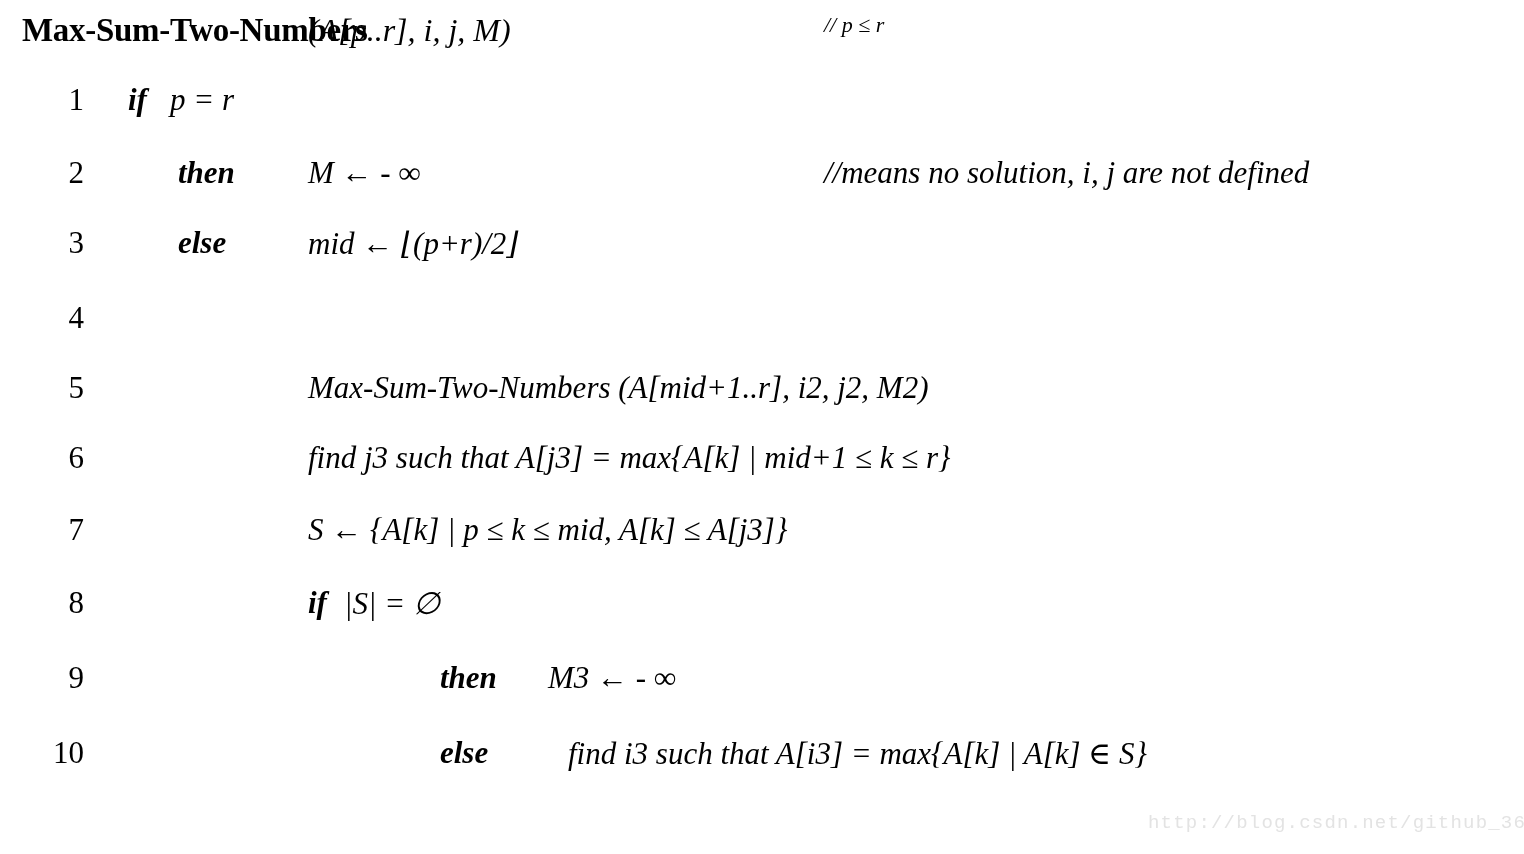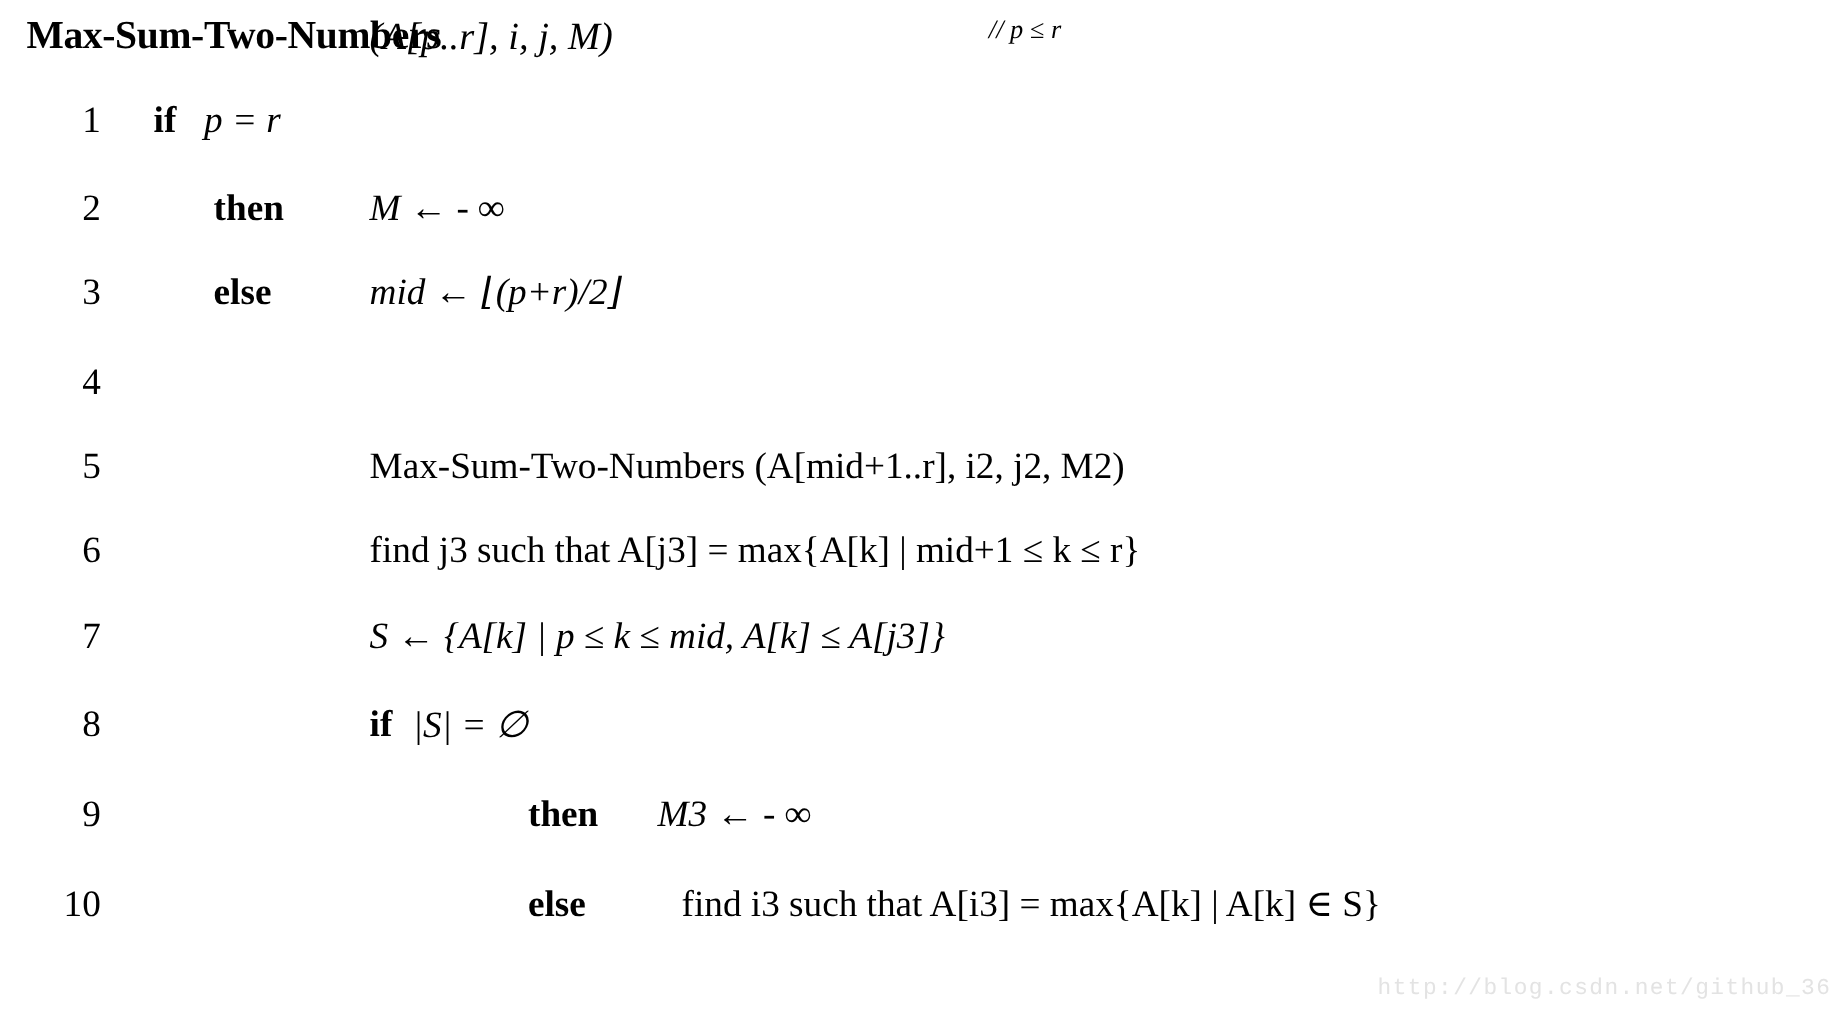--- a/index.html
+++ b/index.html
@@ -64,20 +64,21 @@
   }
   .lineno {
     position: absolute;
     width: 46px;
     text-align: right;
     font-size: 31px;
   }
   .seg {
     position: absolute;
     font-size: 31px;
+    font-style: italic;
   }
   .kw {
     font-weight: bold;
   }
   .it {
     font-style: italic;
   }
 
   
   .col-num   { left: 38px; }
@@ -118,20 +119,21 @@
   <div class="line" style="top:82px;">
     <span class="lineno col-num">1</span>
     <span class="seg col-if kw">if</span>
     <span class="seg it" style="left:170px;font-style:italic;">p = r</span>
   </div>
 
   <div class="line" style="top:155px;">
     <span class="lineno col-num">2</span>
     <span class="seg col-kw1 kw">then</span>
     <span class="seg col-body it">M ← - ∞</span>
+    <span class="seg col-cmt comment">//means no solution, i, j are not defined</span>
   </div>
 
   <div class="line" style="top:225px;">
     <span class="lineno col-num">3</span>
     <span class="seg col-kw1 kw">else</span>
     <span class="seg col-body it">mid ← ⌊(p+r)/2⌋</span>
   </div>
 
   <div class="line" style="top:300px;">
     <span class="lineno col-num">4</span>

